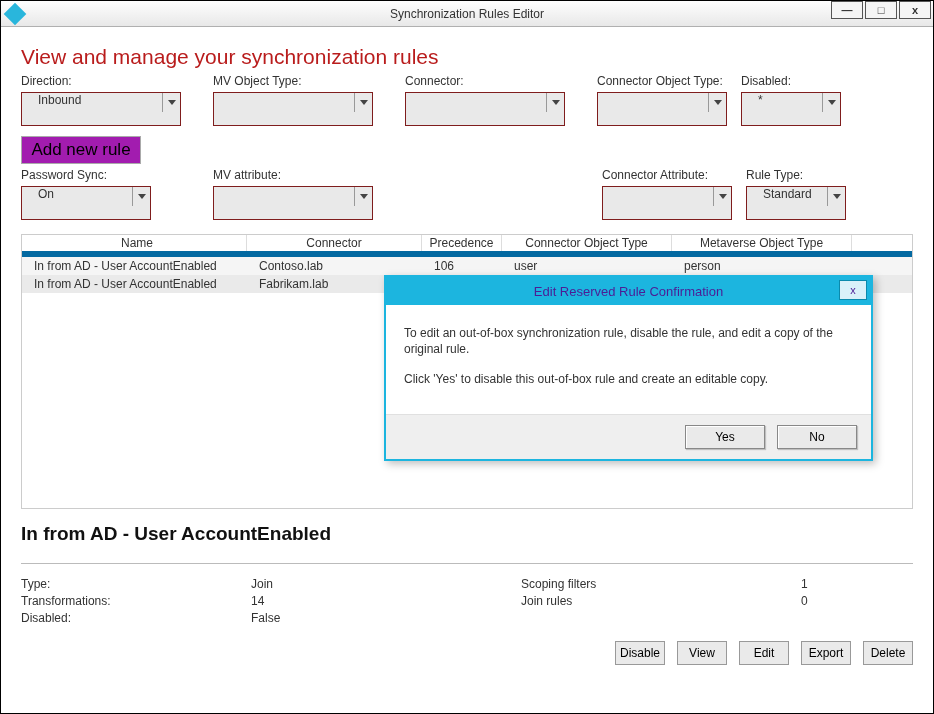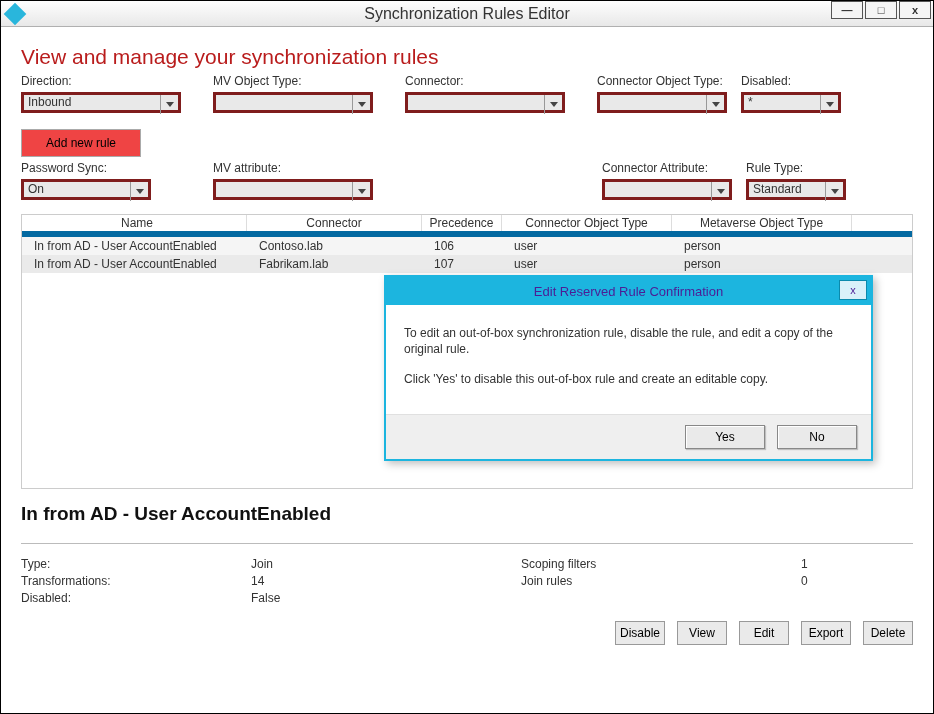--- a/index.html
+++ b/index.html
@@ -1,36 +1,36 @@
 <!DOCTYPE html>
 <html><head>
 <meta charset="utf-8">
 <style>
   * { box-sizing: border-box; margin: 0; padding: 0; }
   body { font-family: "Segoe UI", Tahoma, sans-serif; font-size: 12px; background: #fff; color: #333; width: 934px; height: 714px; overflow: hidden; border: 1px solid #000; position: relative; }
   
   .titlebar { height: 26px; background: linear-gradient(#fefefe,#e8e8e8); border-bottom: 1px solid #b0b0b0; display: flex; align-items: center; position: relative; }
   .titlebar-icon { width: 16px; height: 16px; margin: 0 6px; background: #29b6dc; transform: rotate(45deg); }
-  .titlebar-title { position: absolute; left: 50%; transform: translateX(-50%); font-size: 16px; }
+  .titlebar-title { position: absolute; left: 50%; transform: translateX(-50%); font-size: 12px; }
   .titlebar-controls { position: absolute; right: 2px; top: 0; display: flex; }
   .titlebar-btn { width: 32px; height: 18px; border: 1px solid #555; background: #f5f5f5; margin-left: 2px; display: flex; align-items: center; justify-content: center; font-weight: bold; font-size: 11px; }
   
   .content { padding: 18px 20px; }
   .page-heading { font-size: 21px; color: #b91c1c; font-weight: 400; margin-bottom: 5px; }
   
   .filters { display: flex; flex-wrap: wrap; gap: 0; margin-bottom: 4px; }
   .filter-col { display: flex; flex-direction: column; margin-right: 32px; margin-bottom: 10px; }
   .filter-col.narrow { width: 140px; }
   .filter-col.placeholder { width: 165px; }
   .filter-label { font-size: 12px; margin-bottom: 4px; }
-  .filter-select { height: 21px; width: 160px; background: #e9e9e9; border: 3px solid #7f1d1d; font-size: 12px; padding-left: 4px; position: relative; }
+  .filter-select { height: 34px; width: 160px; background: #e9e9e9; border: 1px solid #7f1d1d; font-size: 12px; padding-left: 16px; position: relative; }
   .filter-select.narrow { width: 100px; }
   .filter-select .arrow { position: absolute; right: 0; top: 0; width: 18px; height: 19px; border-left: 1px solid #999; display: flex; align-items: center; justify-content: center; }
   .arrow::after { content: ""; border-left: 4px solid transparent; border-right: 4px solid transparent; border-top: 5px solid #444; }
-  .add-rule-btn { width: 120px; height: 28px; background: #ef4444; border: 1px solid #aaa; font-size: 12px; align-self: flex-start; margin-top: 6px; }
+  .add-rule-btn { width: 120px; height: 28px; background: #a21caf; border: 1px solid #aaa; font-size: 17px; align-self: flex-start; }
   
   .table { border: 1px solid #ccc; border-bottom: none; }
   .table-header { display: flex; background: #fff; font-size: 12px; height: 22px; align-items: center; border-bottom: 6px solid #0369a1; }
   .table-header > div { border-right: 1px solid #ddd; height: 100%; display: flex; align-items: center; justify-content: center; }
   .col-name { width: 225px; padding-left: 6px; }
   .col-conn { width: 175px; }
   .col-prec { width: 80px; }
   .col-cot  { width: 170px; }
   .col-mot  { width: 180px; }
   .table-row { display: flex; height: 18px; align-items: center; font-size: 12px; }

